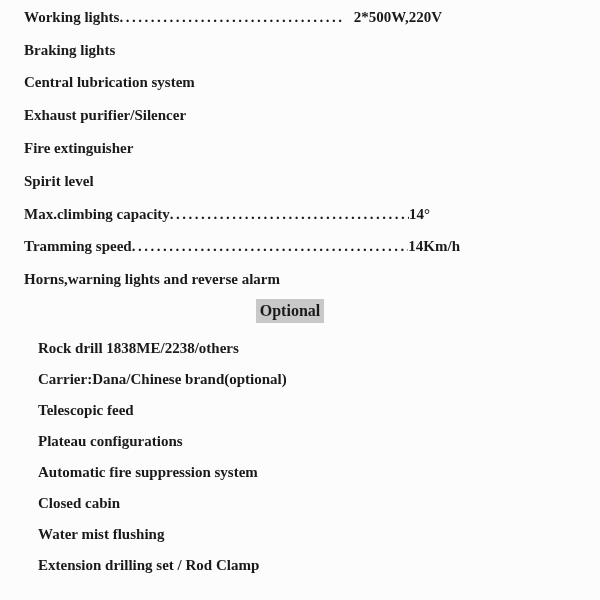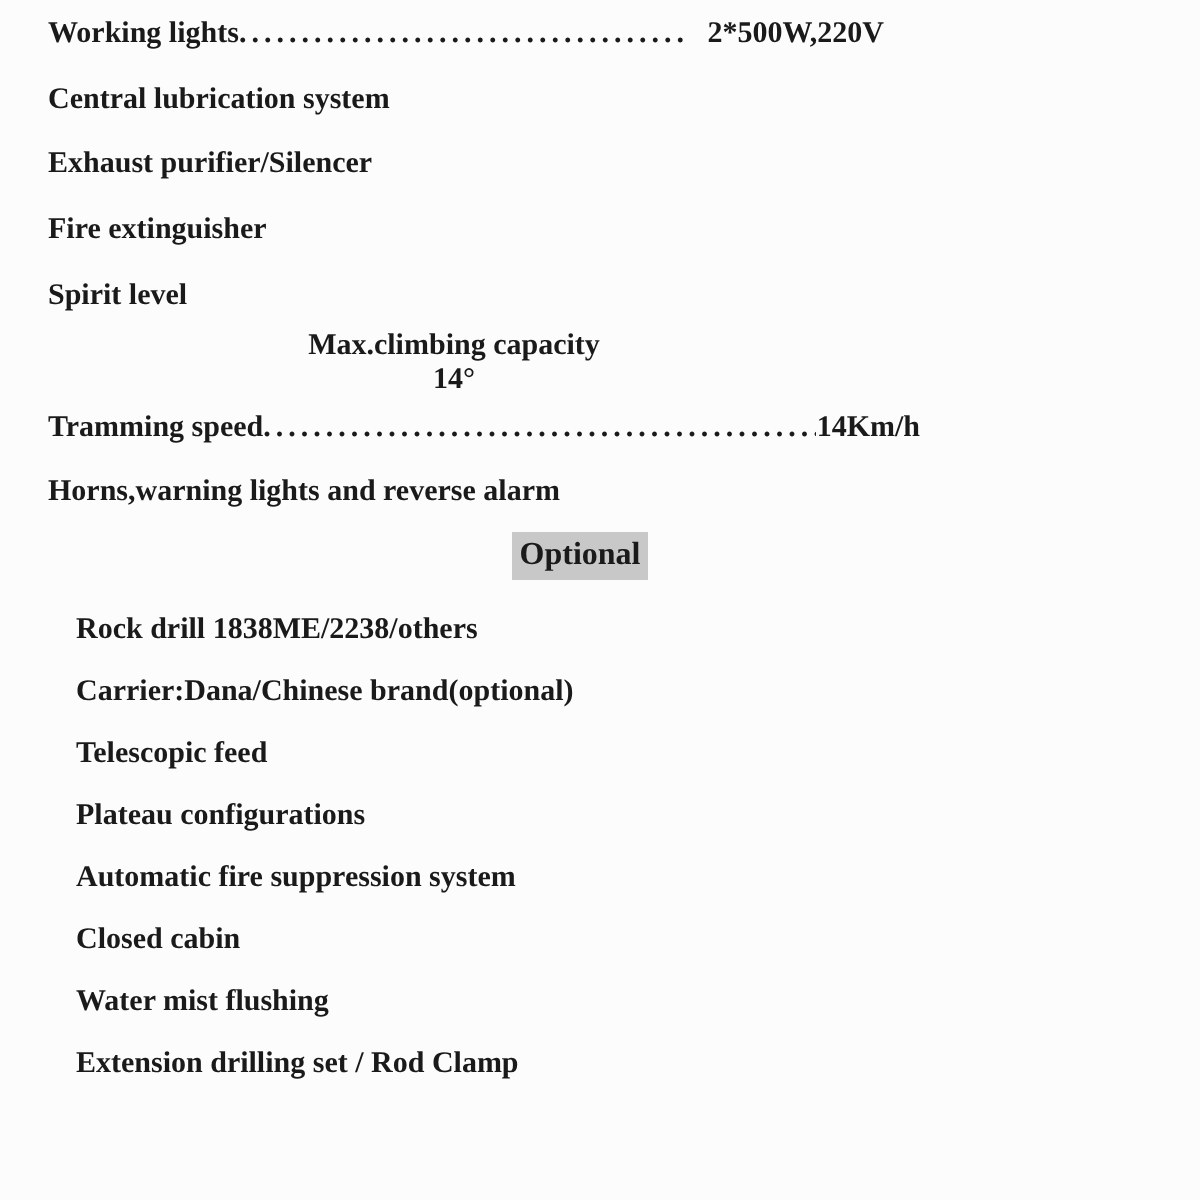--- a/index.html
+++ b/index.html
@@ -43,21 +43,21 @@
     min-width: 0;
   }
   .value {
     flex: 0 0 auto;
     white-space: nowrap;
   }
   .value.gap {
     margin-left: 11px;
   }
   .pr-row1  { padding-right: 58px; }
-  .pr-row7  { padding-right: 70px; flex-direction: column; }
+  .pr-row7  { padding-right: 70px; }
   .pr-row8  { padding-right: 40px; }
   .heading-row {
     height: 30px;
     display: flex;
     align-items: center;
     justify-content: center;
     padding-left: 80px;
     box-sizing: border-box;
   }
   .highlight {
@@ -80,20 +80,23 @@
 <body>
 
 <div class="page">
 
   <div class="row pr-row1">
     <span class="label">Working lights</span>
     <span class="leader">........................................................................................................................</span>
     <span class="value gap">2*500W,220V</span>
   </div>
 
+  <div class="row">
+    <span class="label">Braking lights</span>
+  </div>
 
   <div class="row">
     <span class="label">Central lubrication system</span>
   </div>
 
   <div class="row">
     <span class="label">Exhaust purifier/Silencer</span>
   </div>
 
   <div class="row">

